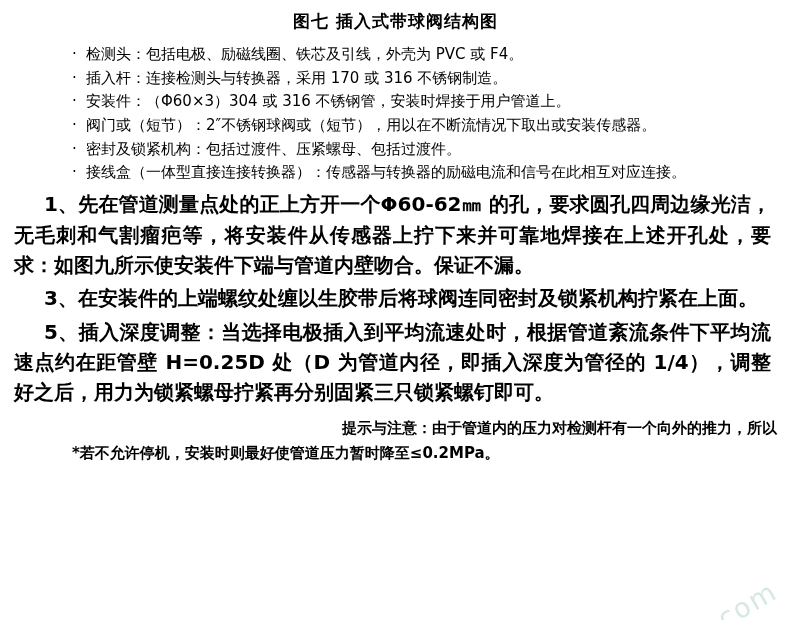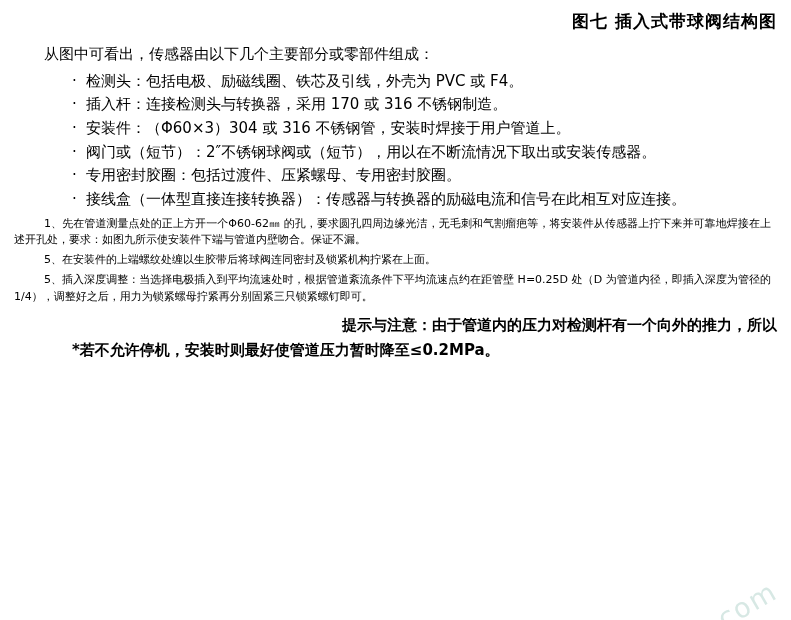--- a/index.html
+++ b/index.html
@@ -30,21 +30,21 @@
     transform-origin: 100% 100%;
     color: #d7e8e4;
     font-size: 27px;
     letter-spacing: 2px;
     font-family: "DejaVu Sans", "Liberation Sans", sans-serif;
     white-space: nowrap;
     pointer-events: none;
     z-index: 5;
   }
   .doc-title {
-    text-align: right;
+    text-align: center;
     font-size: 17px;
     font-weight: bold;
     letter-spacing: 1px;
     margin: 2px 0 10px 0;
     position: relative;
     z-index: 10;
   }
   .intro {
     font-size: 15px;
     line-height: 1.5;
@@ -72,25 +72,26 @@
     left: 0;
     top: 0;
   }
   .steps {
     margin: 4px 0 0 0;
     padding: 0;
     position: relative;
     z-index: 10;
   }
   .step {
-    font-size: 11px;
+    font-size: 20px;
     line-height: 1.52;
     text-indent: 30px;
     margin: 0 6px 3px 0;
     text-align: justify;
+    font-weight: bold;
   }
   .notes {
     margin-top: 8px;
     position: relative;
     z-index: 10;
   }
   .note-head {
     font-size: 15px;
     font-weight: bold;
     text-indent: 30px;
@@ -108,52 +109,51 @@
 </style>
 </head>
 <body>
 
 <div class="page">
 
   <div class="watermark">www.bennerjiator.com</div>
 
   <h1 class="doc-title">图七   插入式带球阀结构图</h1>
 
-  <p class="intro">从图中可看出，传感器由以下几个主要部分或零部件组成：</p>
 
   <ul class="bullets">
     <li>
       <span class="dot">·</span>
       <span>检测头：包括电极、励磁线圈、铁芯及引线，外壳为 PVC 或 F4。</span>
     </li>
     <li>
       <span class="dot">·</span>
       <span>插入杆：连接检测头与转换器，采用 170 或 316 不锈钢制造。</span>
     </li>
     <li>
       <span class="dot">·</span>
       <span>安装件：（Φ60×3）304 或 316 不锈钢管，安装时焊接于用户管道上。</span>
     </li>
     <li>
       <span class="dot">·</span>
       <span>阀门或（短节）：2″不锈钢球阀或（短节），用以在不断流情况下取出或安装传感器。</span>
     </li>
     <li>
       <span class="dot">·</span>
-      <span>专用密封胶圈：包括过渡件、压紧螺母、专用密封胶圈。</span>
+      <span>密封及锁紧机构：包括过渡件、压紧螺母、包括过渡件。</span>
     </li>
     <li>
       <span class="dot">·</span>
       <span>接线盒（一体型直接连接转换器）：传感器与转换器的励磁电流和信号在此相互对应连接。</span>
     </li>
   </ul>
 
   <div class="steps">
     <p class="step">1、先在管道测量点处的正上方开一个Φ60-62㎜ 的孔，要求圆孔四周边缘光洁，无毛刺和气割瘤疤等，将安装件从传感器上拧下来并可靠地焊接在上述开孔处，要求：如图九所示使安装件下端与管道内壁吻合。保证不漏。</p>
-    <p class="step">5、在安装件的上端螺纹处缠以生胶带后将球阀连同密封及锁紧机构拧紧在上面。</p>
+    <p class="step">3、在安装件的上端螺纹处缠以生胶带后将球阀连同密封及锁紧机构拧紧在上面。</p>
     <p class="step">5、插入深度调整：当选择电极插入到平均流速处时，根据管道紊流条件下平均流速点约在距管壁 H=0.25D 处（D 为管道内径，即插入深度为管径的 1/4），调整好之后，用力为锁紧螺母拧紧再分别固紧三只锁紧螺钉即可。</p>
   </div>
 
   <div class="notes">
     <p class="note-head">提示与注意：由于管道内的压力对检测杆有一个向外的推力，所以</p>
     <p class="note-line">*若不允许停机，安装时则最好使管道压力暂时降至≤0.2MPa。</p>
   </div>
 
 </div>
 

